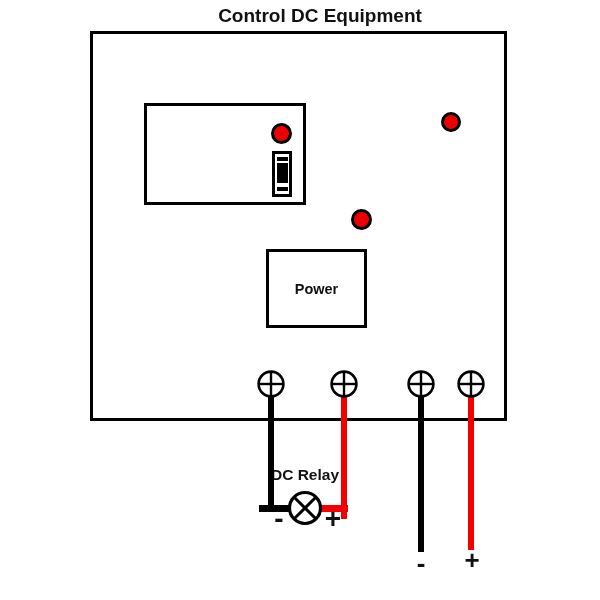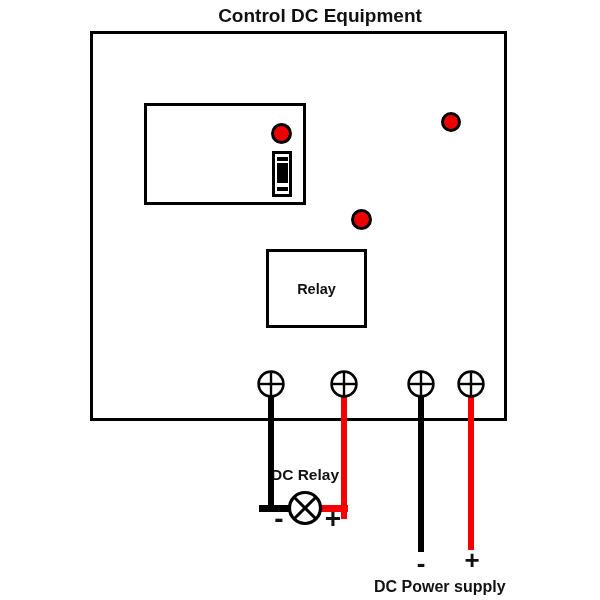--- a/index.html
+++ b/index.html
@@ -90,21 +90,21 @@
     <div class="bar m"></div>
     <div class="bar b"></div>
   </div>
 
   <div id="power-led" class="led"></div>
   <div id="power-led-label" class="lbl center">Power LED</div>
   <div id="status-led-label" class="lbl">Status LED</div>
   <div id="status-led" class="led"></div>
 
   <div id="relay-box">
-    <span>Relay</span>
+    <span>Power</span>
   </div>
   <div id="out1-label" class="lbl center">OUT1</div>
   <div id="input-label" class="lbl center">INPUT</div>
 
   <div id="tl-out-n" class="lbl center tlabel">N/-</div>
   <div id="tl-out-l" class="lbl center tlabel">L/+</div>
   <div id="tl-in-n" class="lbl center tlabel">N/-</div>
   <div id="tl-in-l" class="lbl center tlabel">L/+</div>
 
   <div id="w1v" class="wire black"></div>
@@ -139,15 +139,14 @@
   <svg id="lamp" viewBox="0 0 40 40">
     <circle cx="20" cy="20" r="15.5" fill="#fff" stroke="#000" stroke-width="3.2"></circle>
     <line x1="9.2" y1="9.2" x2="30.8" y2="30.8" stroke="#000" stroke-width="3"></line>
     <line x1="30.8" y1="9.2" x2="9.2" y2="30.8" stroke="#000" stroke-width="3"></line>
   </svg>
   <div id="lamp-minus" class="lbl center">-</div>
   <div id="lamp-plus" class="lbl center">+</div>
 
   <div id="supply-minus" class="lbl center">-</div>
   <div id="supply-plus" class="lbl center">+</div>
-  <div id="power-supply-label" class="lbl center">DC Power supply</div>
 
 </div>
 
 </body></html>

